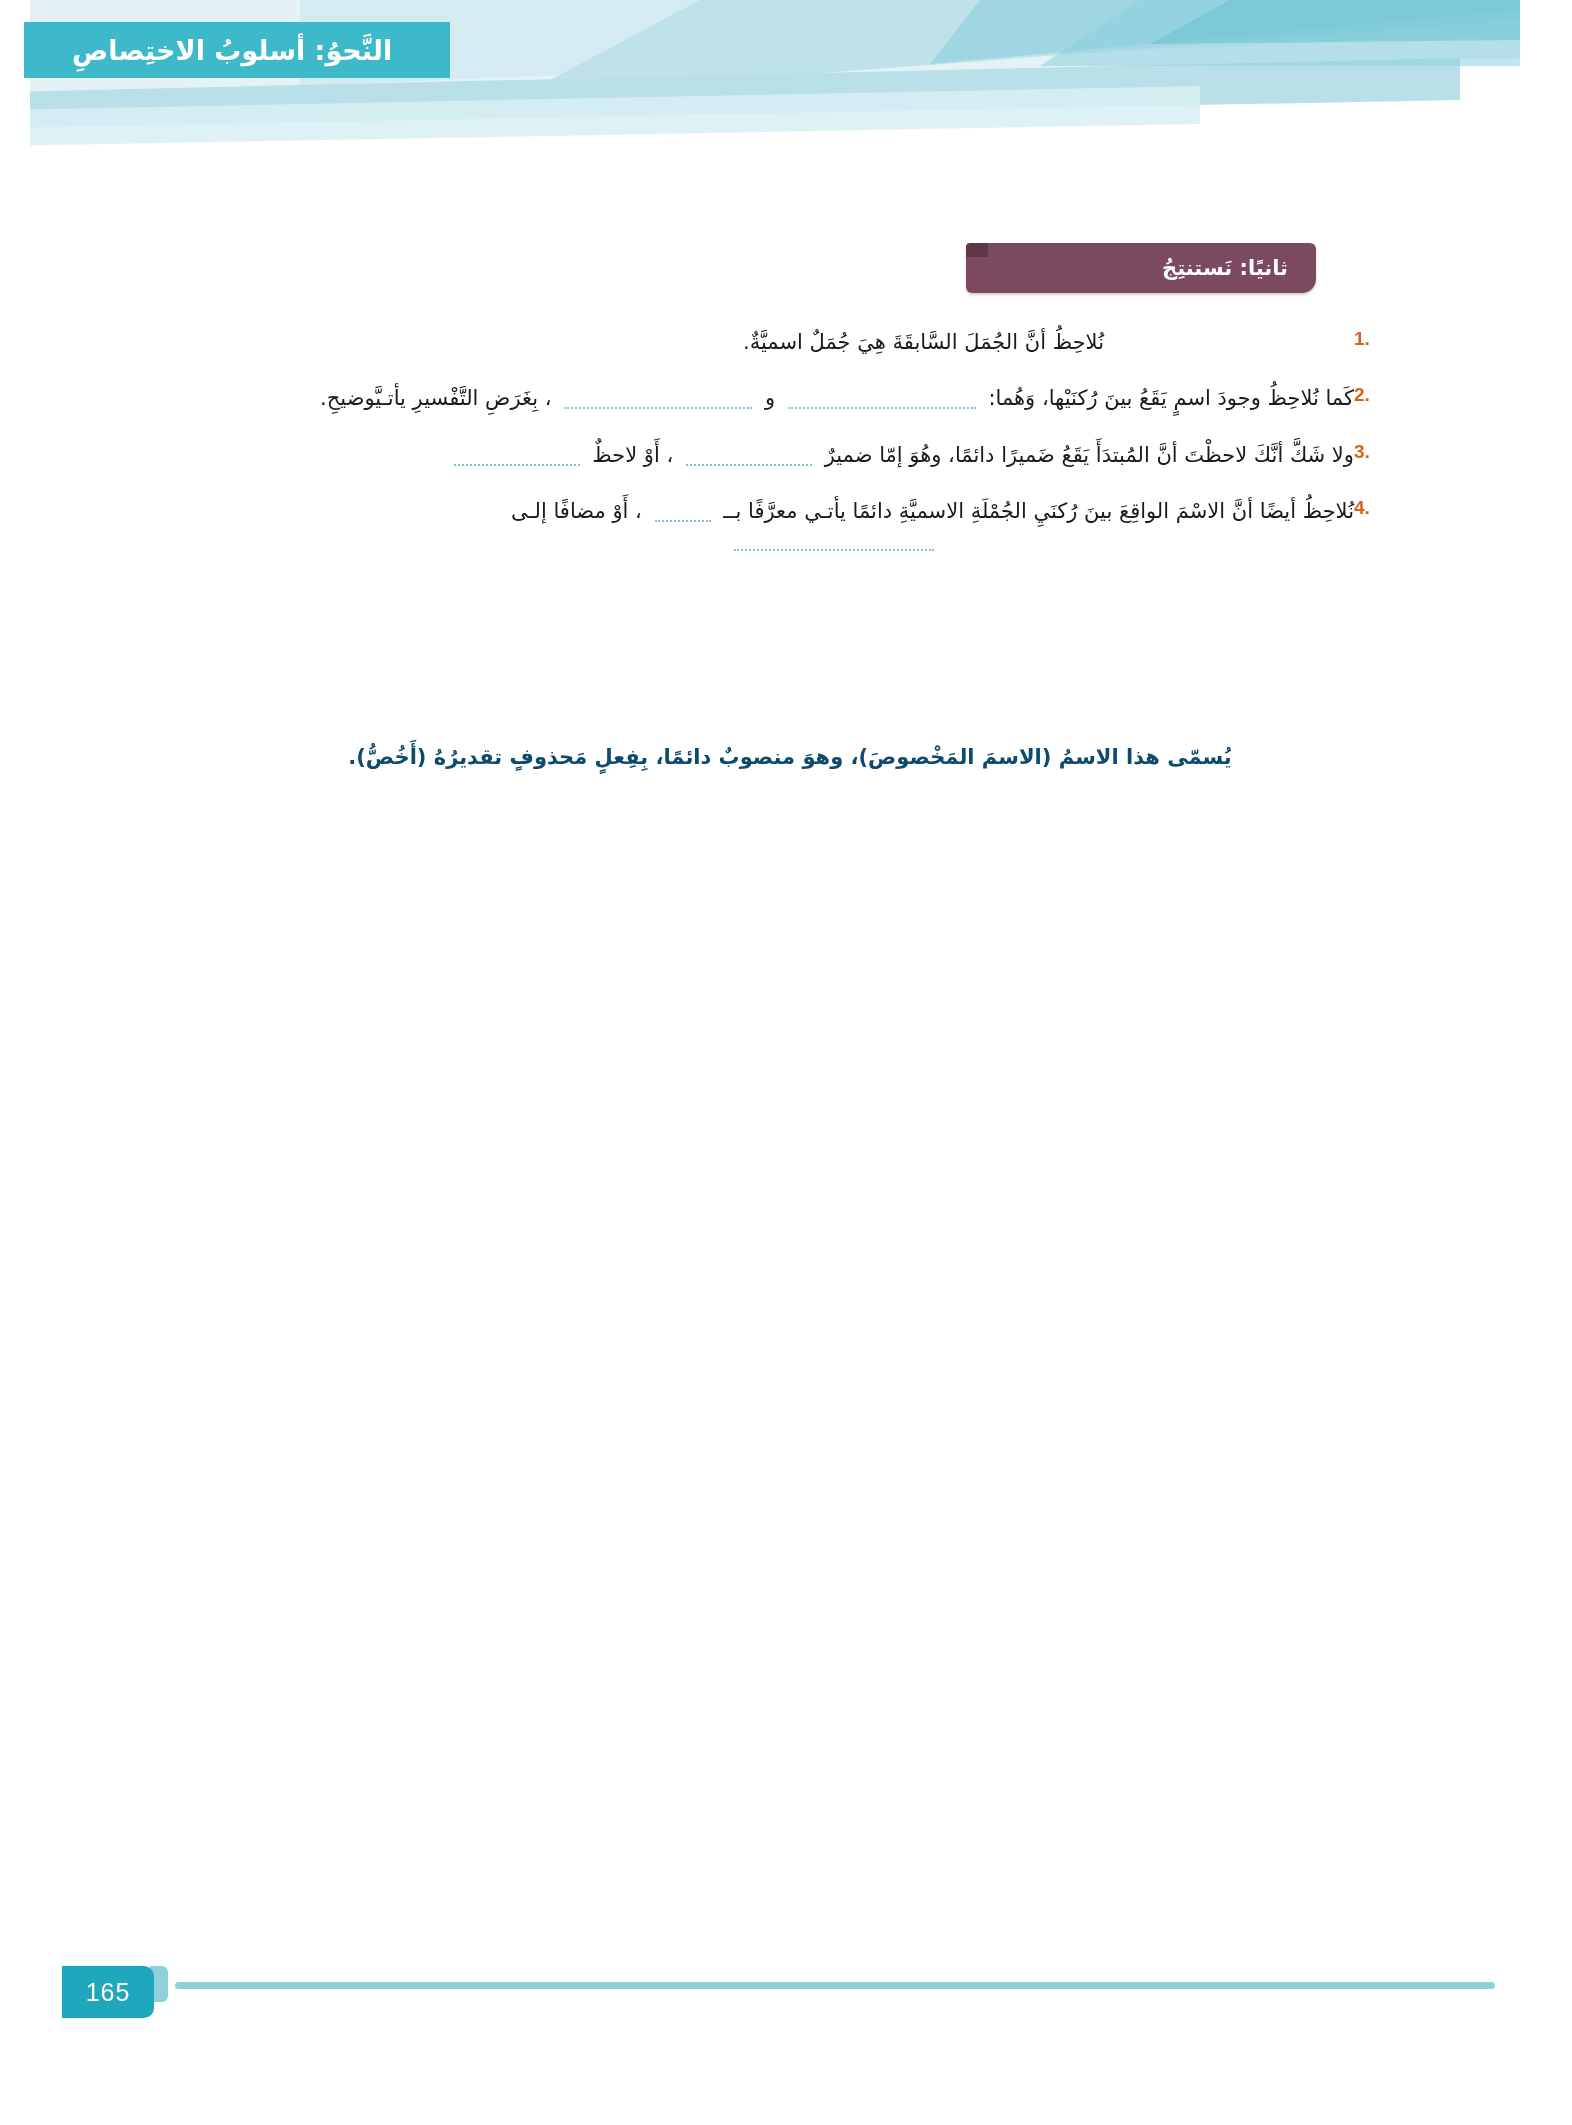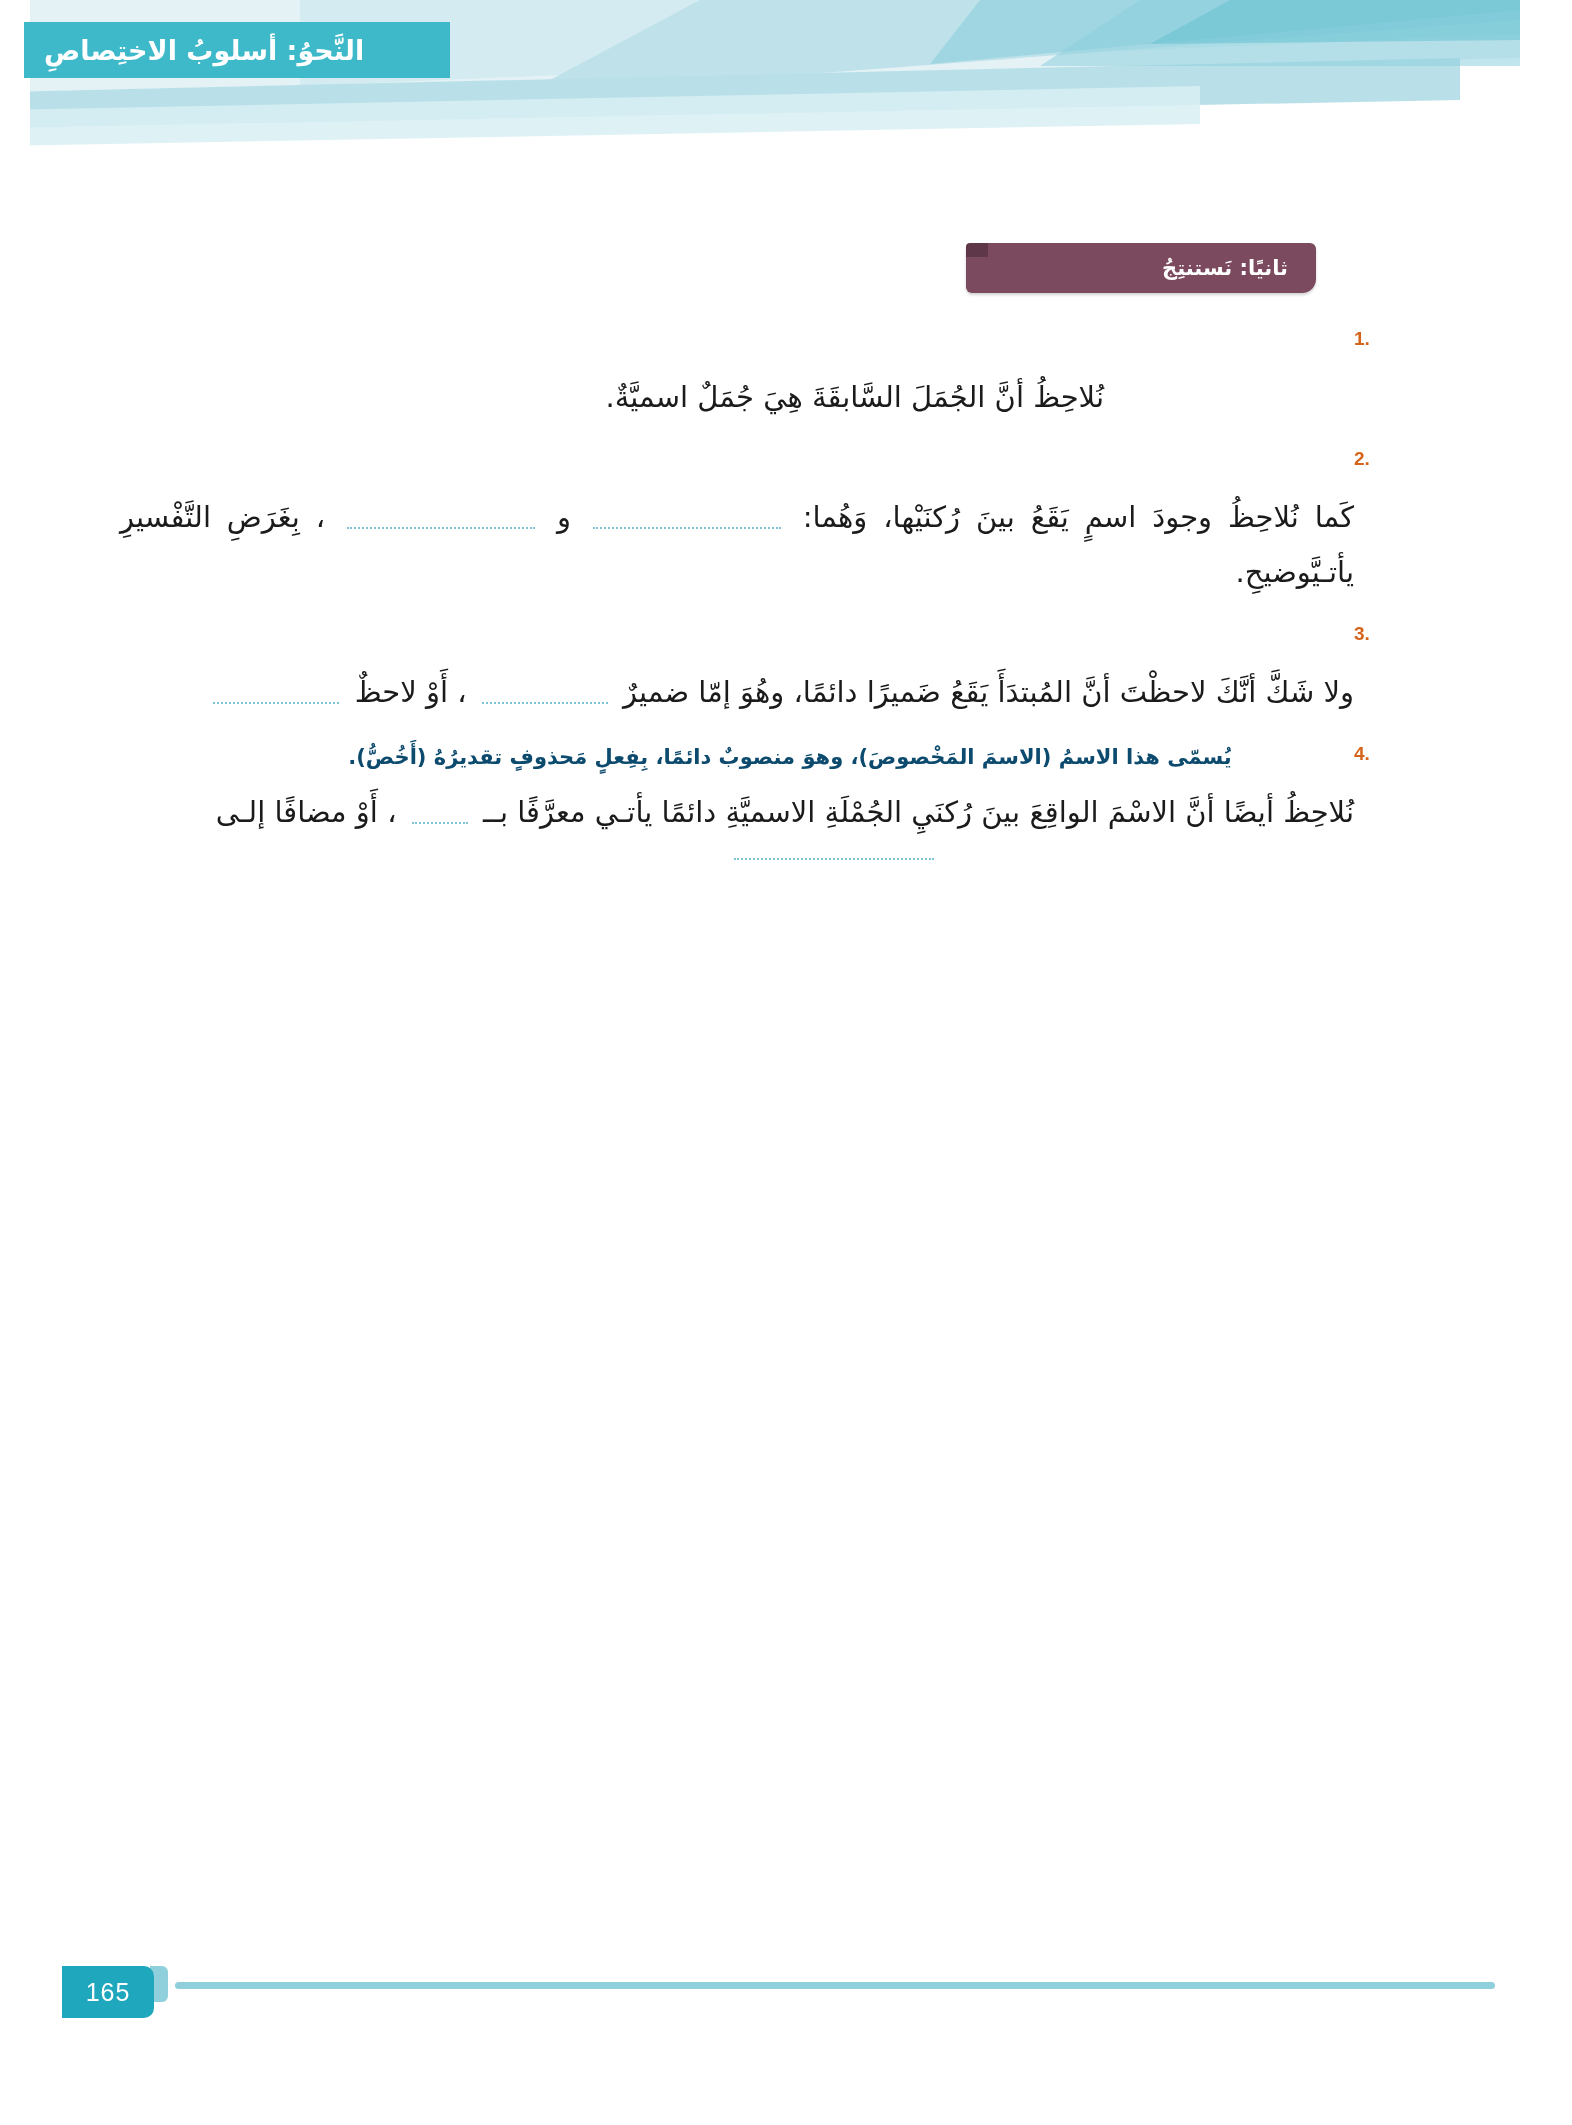--- a/index.html
+++ b/index.html
@@ -45,21 +45,21 @@
     align-items: center;
     justify-content: flex-end;
     padding-left: 0;
     padding-right: 0;
   }
   .header-title {
     color: #ffffff;
     font-size: 27px;
     font-weight: bold;
     letter-spacing: 0px;
-    padding-left: 20px;
+    padding-left: 48px;
     white-space: nowrap;
     direction: rtl;
   }
 
   
   .section-chip {
     position: absolute;
     top: 243px;
     left: 966px;
     width: 350px;
@@ -107,27 +107,26 @@
     color: #d4641c;
     font-size: 19px;
     font-weight: bold;
     text-align: left;
     padding-top: 6px;
     direction: ltr;
     font-family: "Liberation Sans", sans-serif;
   }
   .item .txt {
     flex: 1 1 auto;
-    font-size: 29px;
+    font-size: 21px;
     line-height: 1.92;
     color: #1b1b1b;
     text-align: justify;
     text-align-last: right;
     direction: rtl;
-    margin-top: 48px;
   }
   .item.i1 .txt { text-align: right; padding-right: 250px; }
   .item.i3 .txt { text-align: right; }
 
   .dots {
     display: inline-block;
     border-bottom: 2px dotted #7ec4d4;
     vertical-align: middle;
     margin: 0 6px;
     height: 18px;

